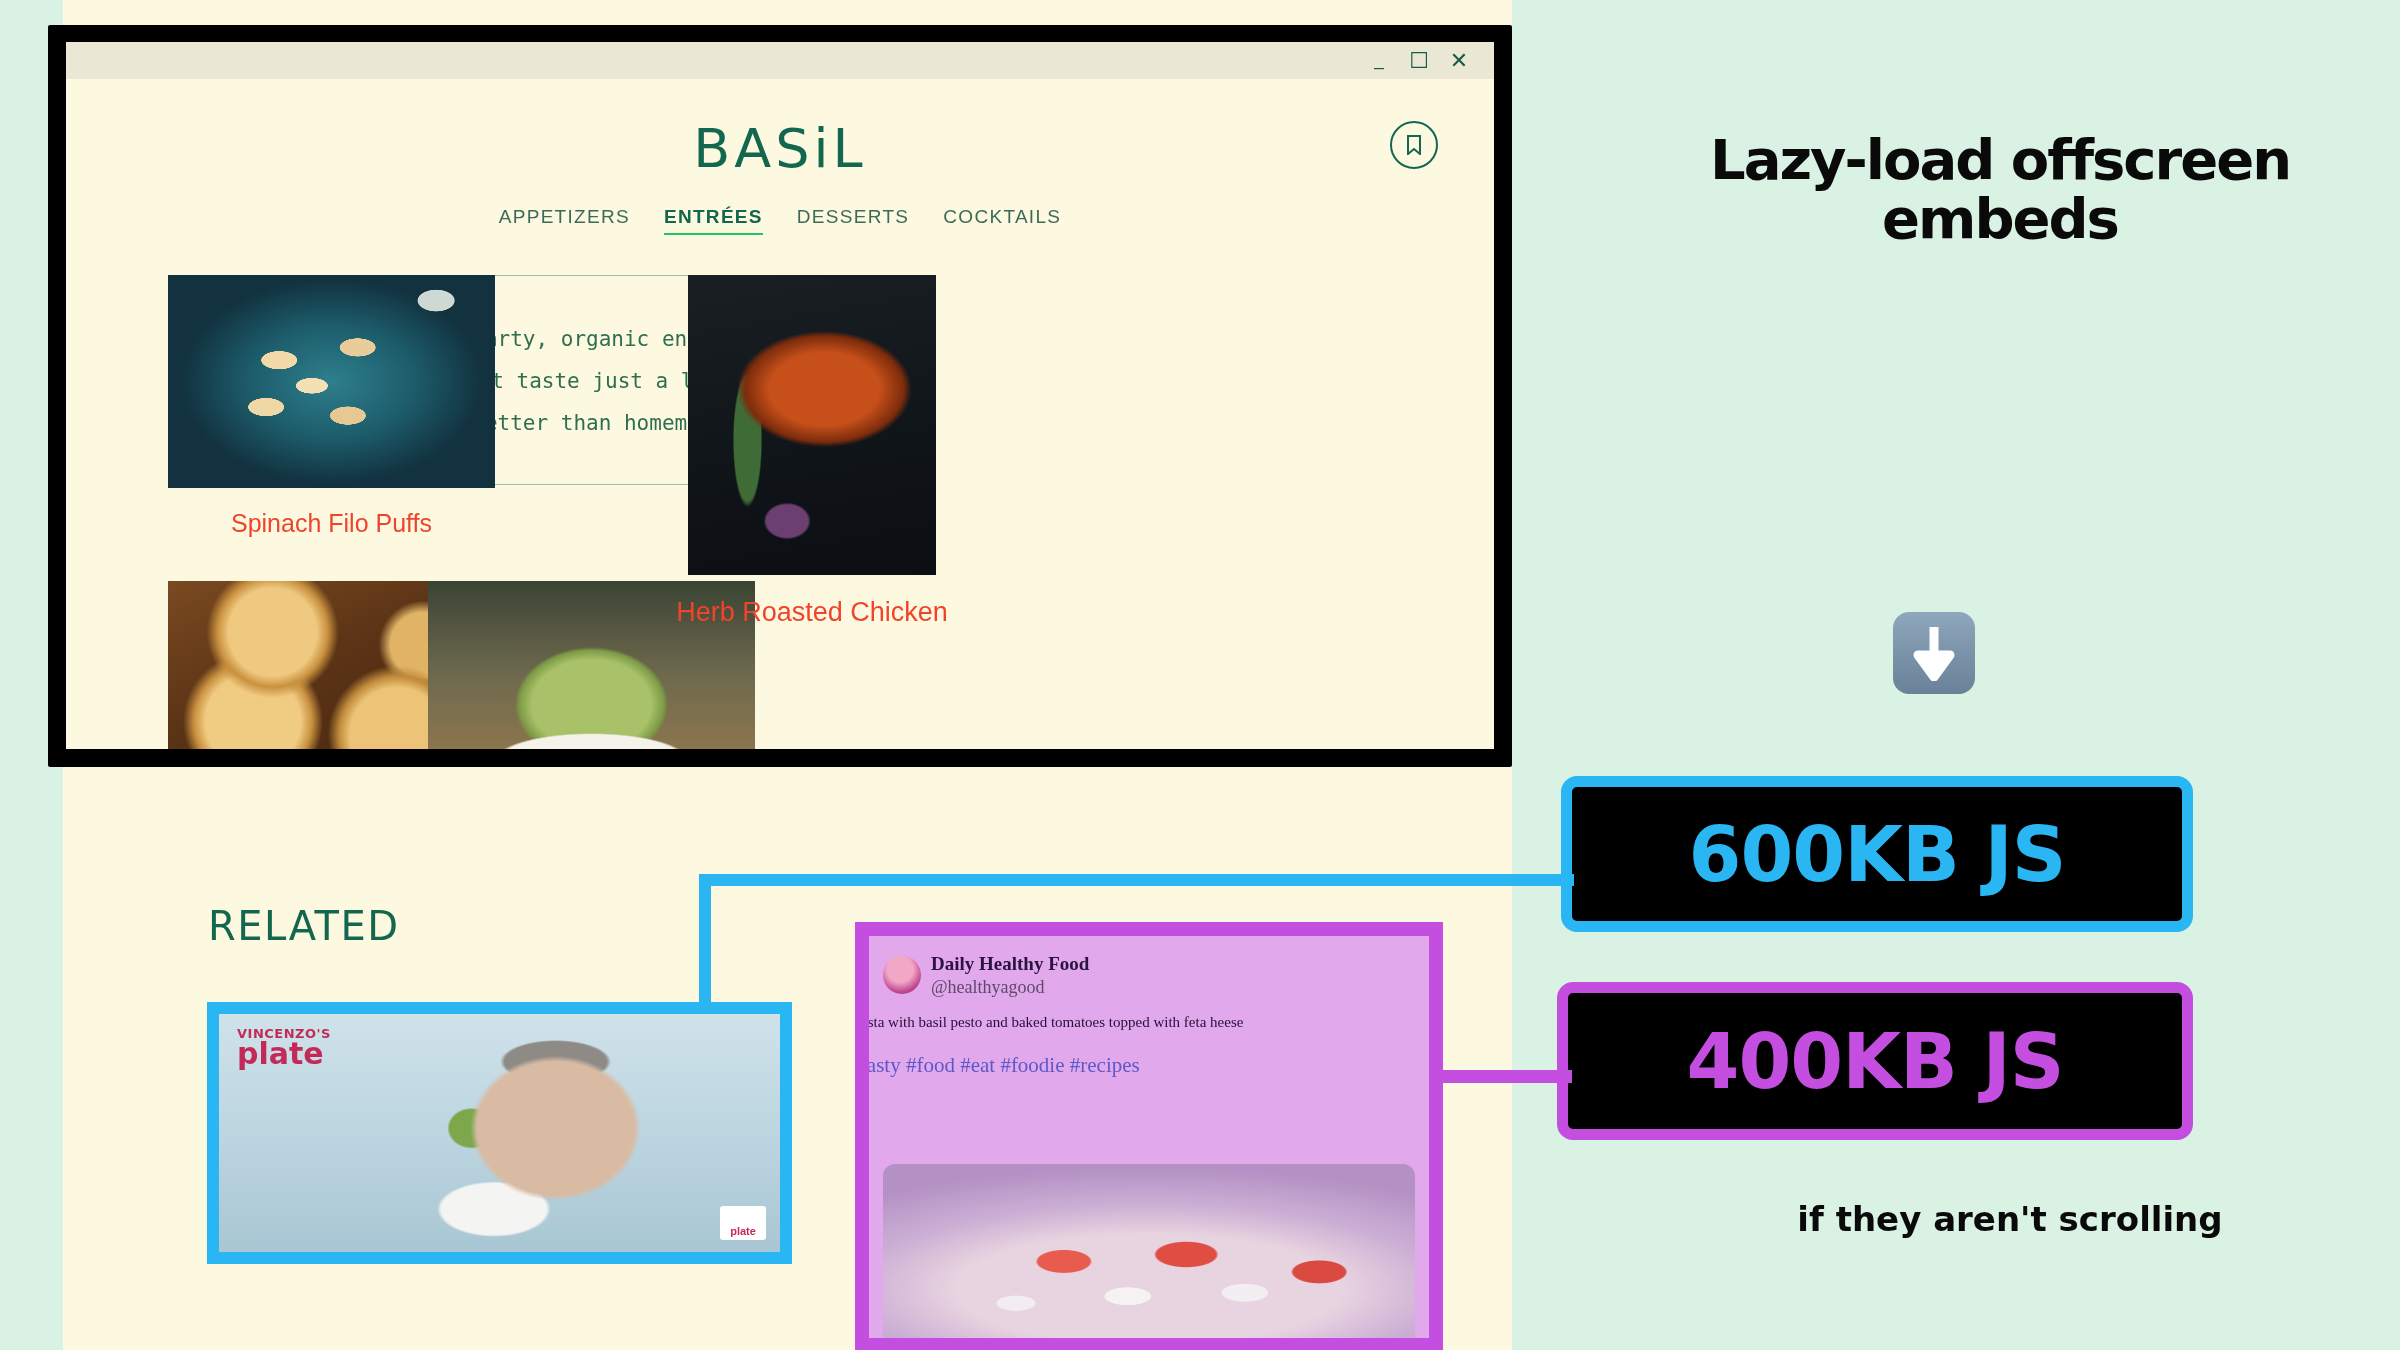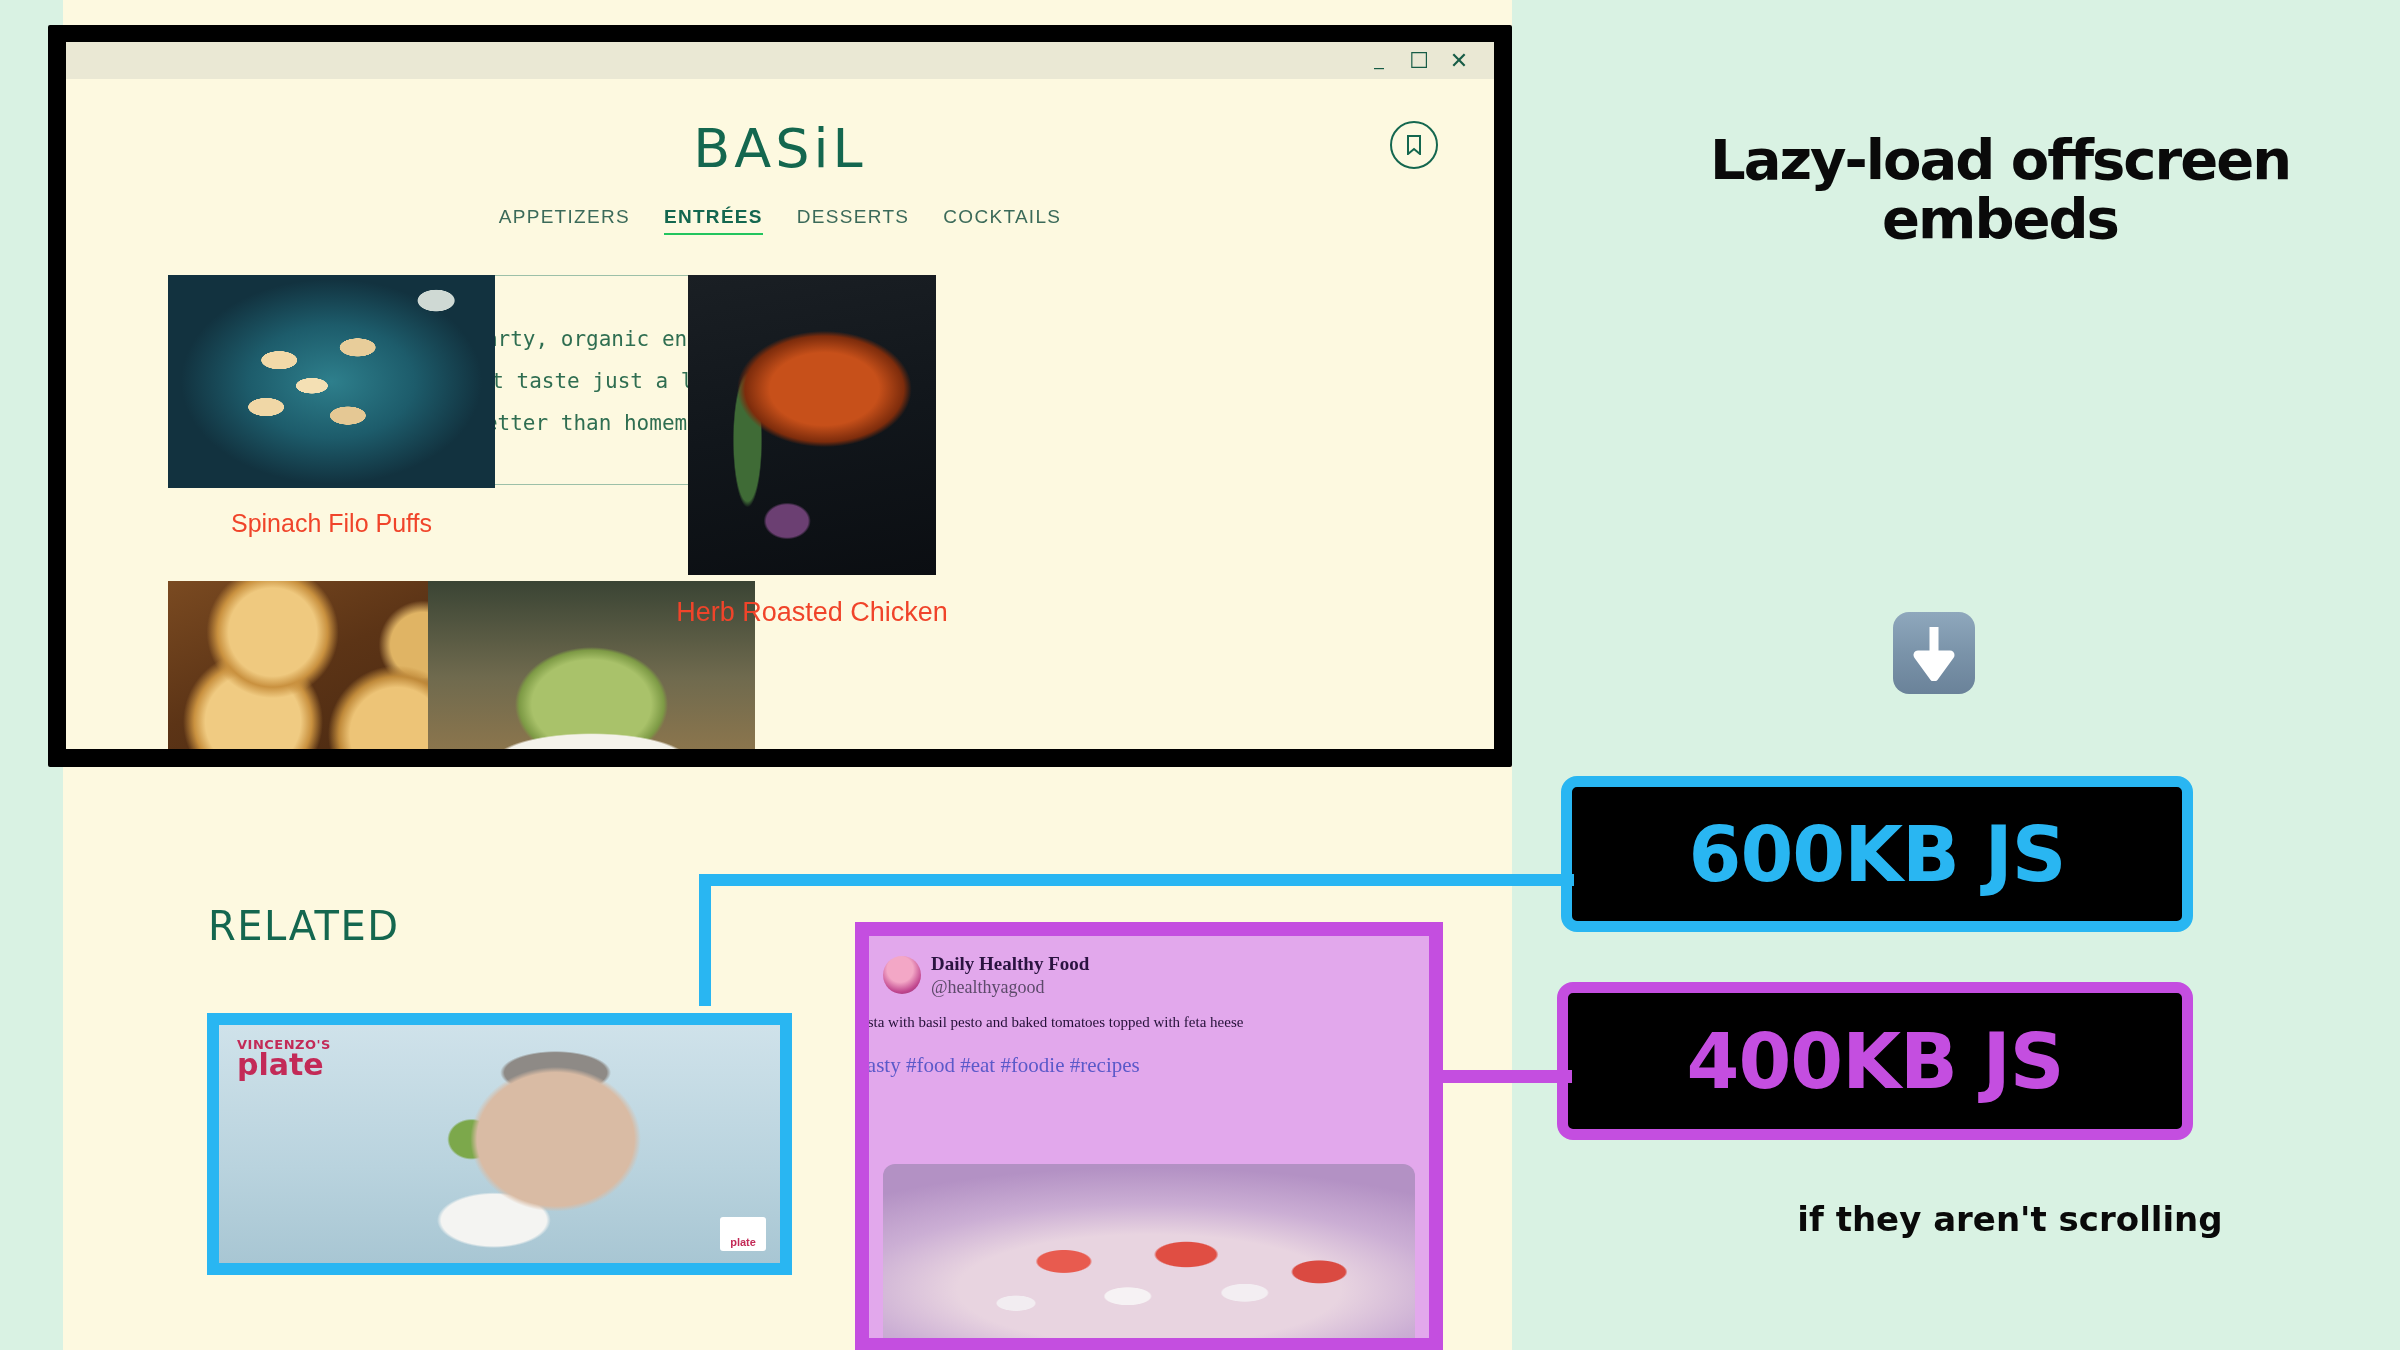--- a/index.html
+++ b/index.html
@@ -131,21 +131,21 @@
   
   .related-title {
     position: absolute; left: 208px; top: 903px;
     font-size: 40px; letter-spacing: 1.5px; color: #14674f;
     font-family: "DejaVu Sans", sans-serif;
   }
 
   
   .hl-video {
     position: absolute; left: 207px; top: 1002px; width: 585px; height: 262px;
-    border: 12px solid #29b6f2; background: #000; overflow: hidden; margin-top: 11px;
+    border: 12px solid #29b6f2; background: #000; overflow: hidden;
   }
   .ph-video { background: linear-gradient(180deg, #cfe2ea 0%, #b9d3de 60%, #a8c6d3 100%); }
   .ph-video::after {
     content:""; display:block; width:100%; height:100%;
     background:
       radial-gradient(ellipse 20% 40% at 60% 48%, #d9bba4 0 70%, transparent 76%),
       radial-gradient(ellipse 13% 12% at 60% 20%, #8e8a86 0 70%, transparent 76%),
       radial-gradient(ellipse 6% 12% at 45% 48%, #7ca84b 0 65%, transparent 72%),
       radial-gradient(ellipse 13% 15% at 49% 82%, #f4f4f2 0 72%, transparent 78%);
   }

